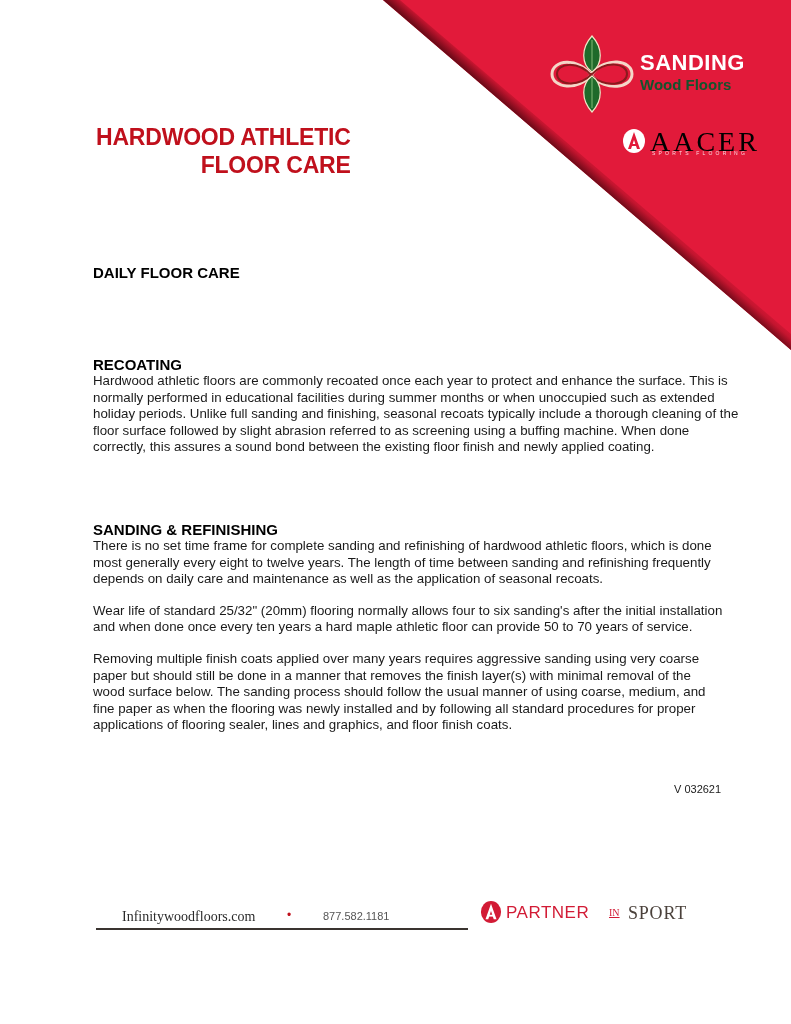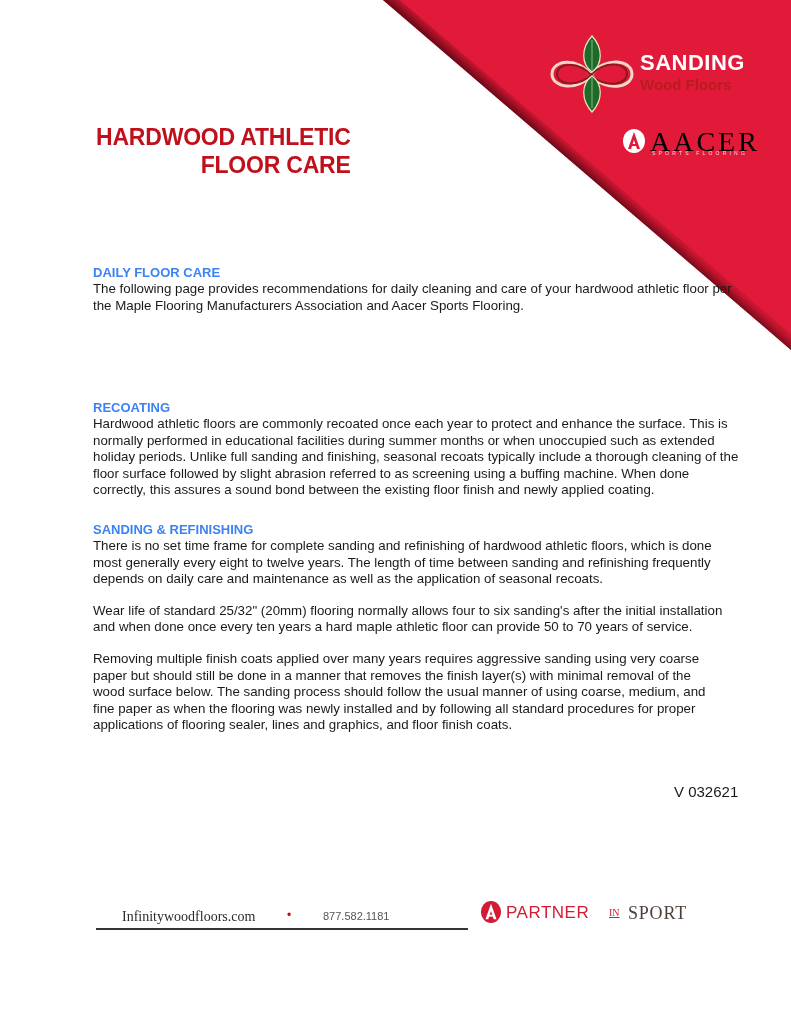--- a/index.html
+++ b/index.html
@@ -14,49 +14,49 @@
   }
   .logo-infinity {
     position: absolute; left: 548px; top: 34px; width: 210px; height: 80px;
   }
   .logo-infinity .brand1 {
     position: absolute; left: 92px; top: 16px;
     font-size: 22px; font-weight: bold; color: #fff; letter-spacing: 0.5px;
   }
   .logo-infinity .brand2 {
     position: absolute; left: 92px; top: 42px;
-    font-size: 15px; font-weight: bold; color: #b91c1c;
+    font-size: 15px; font-weight: bold; color: #14532d;
   }
   .logo-aacer {
     position: absolute; left: 620px; top: 128px; width: 140px; height: 30px;
   }
   .logo-aacer .aname {
     position: absolute; left: 30px; top: -2px;
     font-family: "Liberation Serif", serif; font-size: 28px; color: #000000; letter-spacing: 3px;
   }
   .logo-aacer .asub {
     position: absolute; left: 32px; top: 22px;
     font-size: 5px; color: #fbd7de; letter-spacing: 3.2px;
   }
   .title {
     position: absolute; left: 96px; top: 123px;
     font-size: 23px; font-weight: bold; color: #c0101c; line-height: 28px;
     letter-spacing: -0.2px;
     text-align: right;
   }
   .section { position: absolute; left: 93px; width: 640px; }
   .section h2 {
-    margin: 0; font-size: 13px; font-weight: bold; color: #3b82f6; line-height: 16px;
+    margin: 0; font-size: 15px; font-weight: bold; color: #000000; line-height: 16px;
   }
   .section p {
     margin: 0; font-size: 13.3px; line-height: 16.6px; color: #1a1a1a;
   }
   .section p + p { margin-top: 15px; }
   .version {
-    position: absolute; left: 674px; top: 783px; font-size: 15px; color: #1a1a1a;
+    position: absolute; left: 674px; top: 783px; font-size: 11px; color: #1a1a1a;
   }
   .footer-url {
     position: absolute; left: 122px; top: 909px;
     font-family: "Liberation Serif", serif; font-size: 14px; color: #2b2b2b;
   }
   .footer-dot {
     position: absolute; left: 287px; top: 908px; font-size: 12px; color: #c0101c;
   }
   .footer-phone {
     position: absolute; left: 299px; top: 910px; font-size: 11px; color: #555; padding-left: 24px;
@@ -122,24 +122,23 @@
   <div class="asub">SPORTS FLOORING</div>
 </div>
 
 <div class="title">
   <div>HARDWOOD ATHLETIC</div>
   <div>FLOOR CARE</div>
 </div>
 
 <div class="section" style="top:265px;">
   <h2>DAILY FLOOR CARE</h2>
-  <p style="width:640px;">The following page provides recommendations for daily cleaning and care of your hardwood athletic floor per the Maple Flooring Manufacturers Association and Aacer Sports Flooring.</p>
 </div>
 
-<div class="section" style="top:357px;margin-top:43px;">
+<div class="section" style="top:357px;">
   <h2>RECOATING</h2>
   <p style="width:648px;">Hardwood athletic floors are commonly recoated once each year to protect and enhance the surface. This is normally performed in educational facilities during summer months or when unoccupied such as extended holiday periods. Unlike full sanding and finishing, seasonal recoats typically include a thorough cleaning of the floor surface followed by slight abrasion referred to as screening using a buffing machine. When done correctly, this assures a sound bond between the existing floor finish and newly applied coating.</p>
 </div>
 
 <div class="section" style="top:522px;">
   <h2>SANDING &amp; REFINISHING</h2>
   <p style="width:640px;">There is no set time frame for complete sanding and refinishing of hardwood athletic floors, which is done most generally every eight to twelve years. The length of time between sanding and refinishing frequently depends on daily care and maintenance as well as the application of seasonal recoats.</p>
   <p style="width:640px;">Wear life of standard 25/32" (20mm) flooring normally allows four to six sanding's after the initial installation and when done once every ten years a hard maple athletic floor can provide 50 to 70 years of service.</p>
   <p style="width:628px;">Removing multiple finish coats applied over many years requires aggressive sanding using very coarse paper but should still be done in a manner that removes the finish layer(s) with minimal removal of the wood surface below. The sanding process should follow the usual manner of using coarse, medium, and fine paper as when the flooring was newly installed and by following all standard procedures for proper applications of flooring sealer, lines and graphics, and floor finish coats.</p>
 </div>

